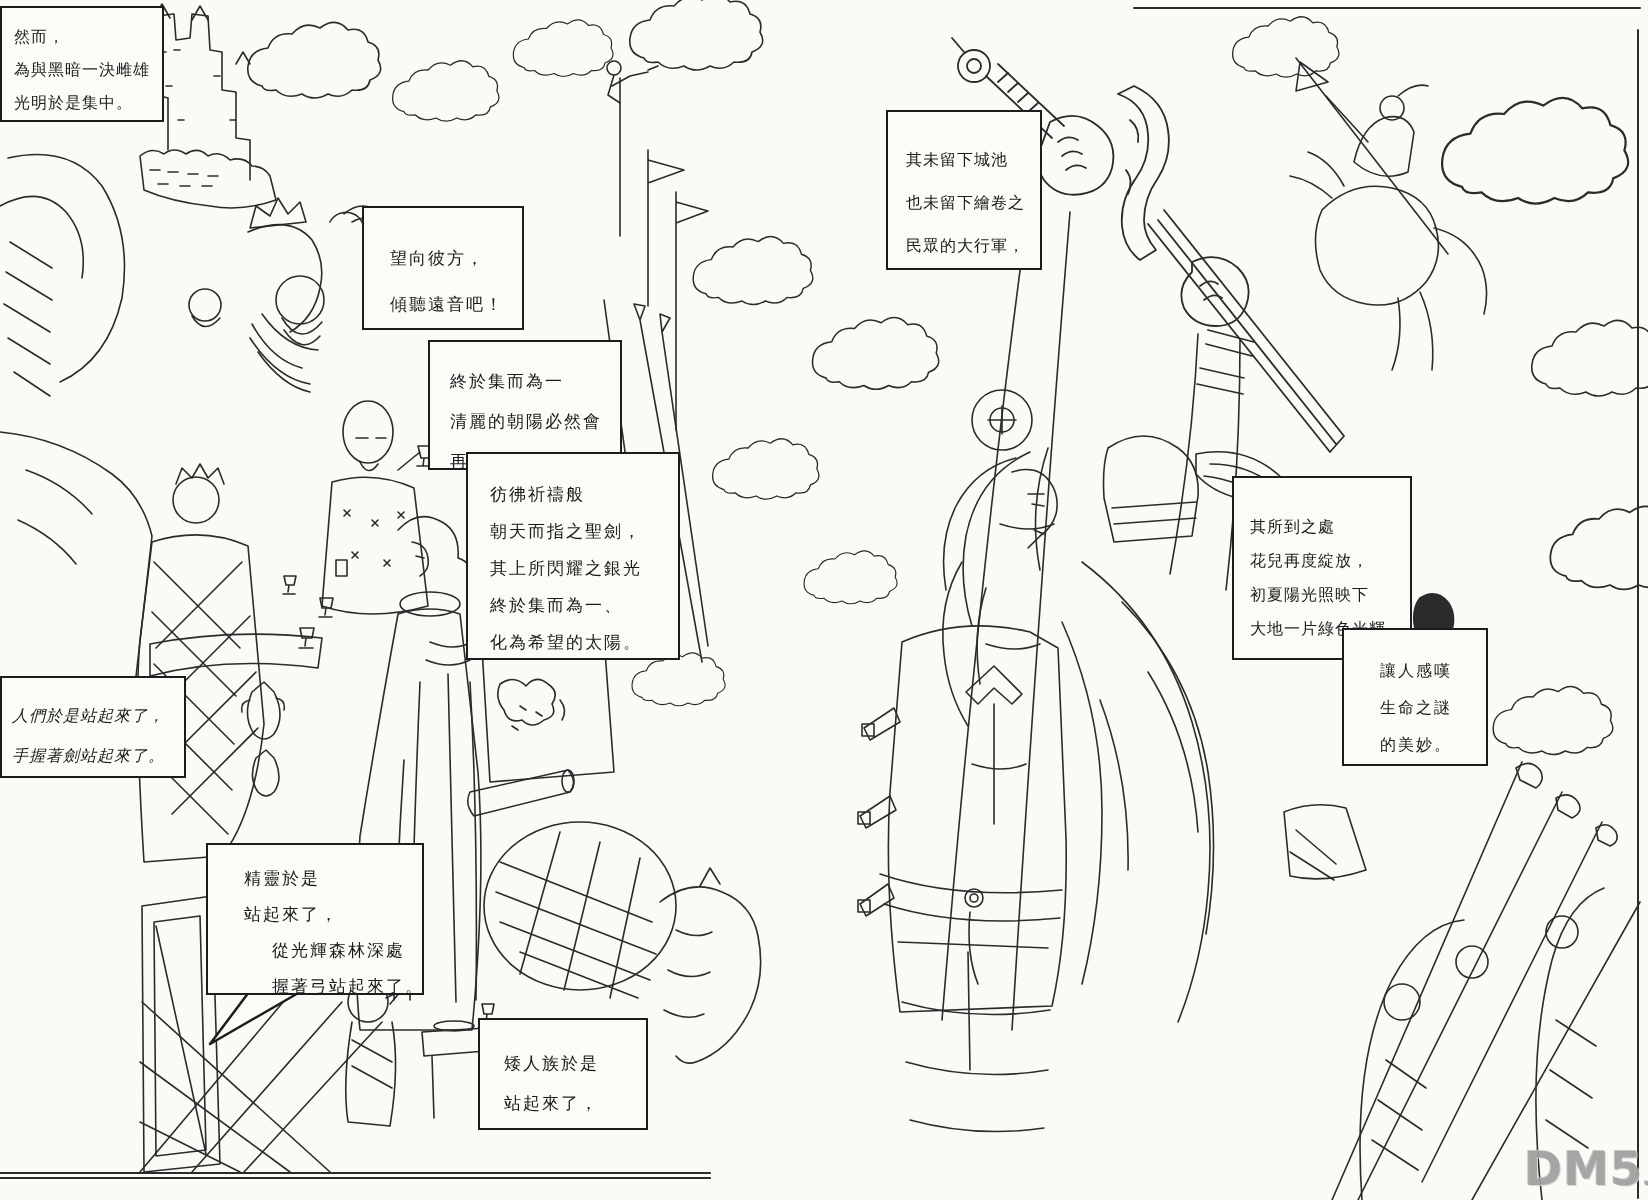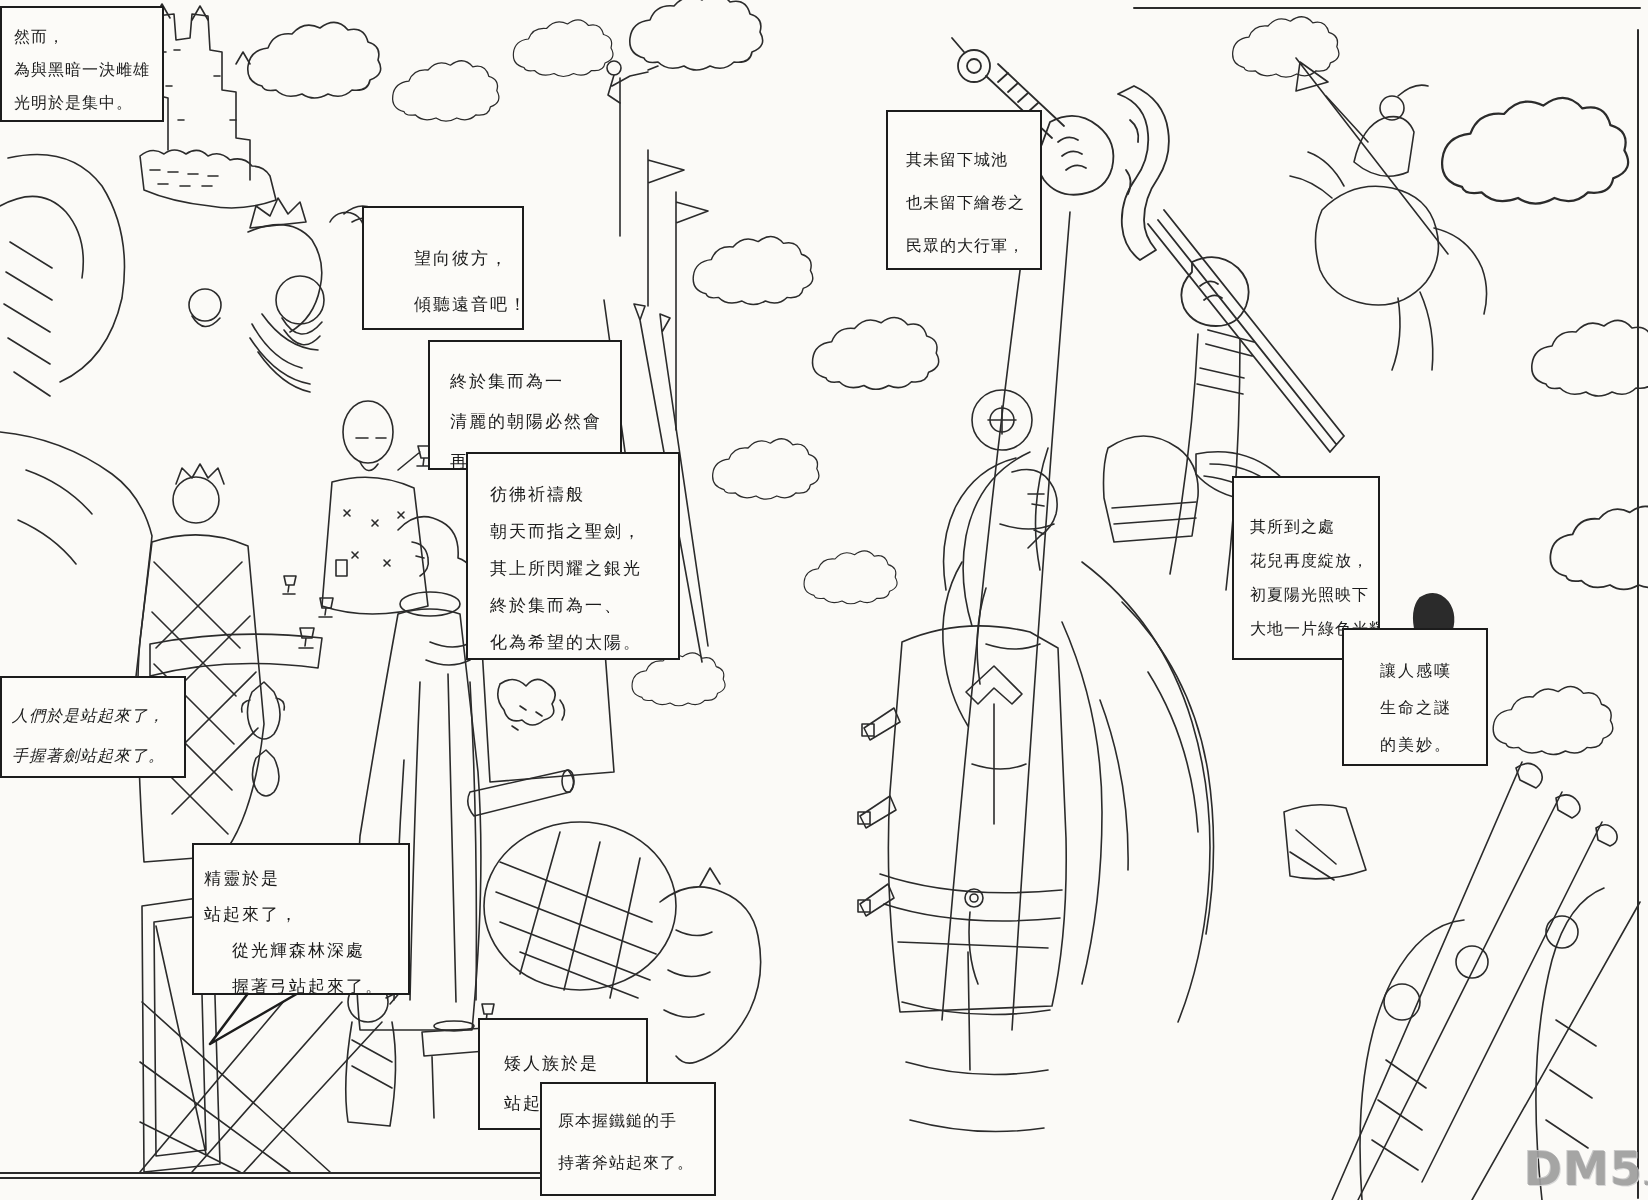--- a/index.html
+++ b/index.html
@@ -13,36 +13,36 @@
   .nbox{
     position:absolute;background:#fcfbf8;border:2.5px solid #1c1c1c;
     box-sizing:border-box;overflow:hidden;z-index:5;
   }
   .nline{white-space:nowrap;letter-spacing:2px;font-size:17px;}
   .ind{margin-left:28px;}
   
   .b1 {left:0px;    top:6px;    width:164px;height:116px;padding:12px 0 0 12px;}
   .b1 .nline{line-height:33px;font-size:16px;letter-spacing:1px;}
   .b2 {left:362px;  top:206px;  width:162px;height:124px;padding:28px 0 0 26px;}
-  .b2 .nline{line-height:46px;margin-left:24px;}
+  .b2 .nline{line-height:46px;}
   .b3 {left:428px;  top:340px;  width:194px;height:130px;padding:20px 0 0 20px;}
   .b3 .nline{line-height:40px;}
   .b4 {left:466px;  top:452px;  width:214px;height:208px;padding:22px 0 0 22px;}
   .b4 .nline{line-height:37px;}
   .b5 {left:0px;    top:676px;  width:186px;height:102px;padding:18px 8px 0 10px;font-style:italic;}
   .b5 .nline{line-height:40px;font-size:16px;letter-spacing:1px;}
-  .b6 {left:192px;  top:843px;  width:218px;height:152px;padding:16px 0 0 10px;}
+  .b6 {left:206px;  top:843px;  width:218px;height:152px;padding:16px 0 0 36px;}
   .b6 .nline{line-height:36px;}
   .b7 {left:478px;  top:1018px; width:170px;height:112px;padding:24px 0 0 24px;}
   .b7 .nline{line-height:40px;}
   .b8 {left:540px;  top:1082px; width:176px;height:114px;padding:16px 0 0 16px;}
   .b8 .nline{line-height:42px;font-size:16px;letter-spacing:1px;}
   .b9 {left:886px;  top:110px;  width:156px;height:160px;padding:26px 0 0 18px;}
   .b9 .nline{line-height:43px;font-size:16px;letter-spacing:1px;}
-  .b10{left:1232px; top:476px;  width:148px;height:184px;padding:32px 0 0 16px;}
+  .b10{left:1232px; top:476px;  width:180px;height:184px;padding:32px 0 0 16px;}
   .b10 .nline{line-height:34px;font-size:16px;letter-spacing:1px;}
   .b11{left:1342px; top:628px;  width:146px;height:138px;padding:22px 0 0 36px;}
   .b11 .nline{line-height:37px;font-size:16px;}
   #watermark{
     position:absolute;left:1524px;top:1146px;z-index:6;
     font-family:"DejaVu Sans", sans-serif;font-weight:800;
     color:#9e9e9e;opacity:.92;letter-spacing:1px;line-height:1;
     text-shadow:1px 1px 0 #d6d6d6, -1px -1px 0 #c4c4c4;
   }
   #watermark .big{font-size:46px;text-align:center;}
@@ -326,24 +326,20 @@
     <div class="nline">站起來了，</div>
     <div class="nline ind">從光輝森林深處</div>
     <div class="nline ind">握著弓站起來了。</div>
   </div>
 
   <div class="nbox b7">
     <div class="nline">矮人族於是</div>
     <div class="nline">站起來了，</div>
   </div>
 
-  <div class="nbox b8">
-    <div class="nline">原本握鐵鎚的手</div>
-    <div class="nline">持著斧站起來了。</div>
-  </div>
 
   <div class="nbox b9">
     <div class="nline">其未留下城池</div>
     <div class="nline">也未留下繪卷之</div>
     <div class="nline">民眾的大行軍，</div>
   </div>
 
   <div class="nbox b10">
     <div class="nline">其所到之處</div>
     <div class="nline">花兒再度綻放，</div>

